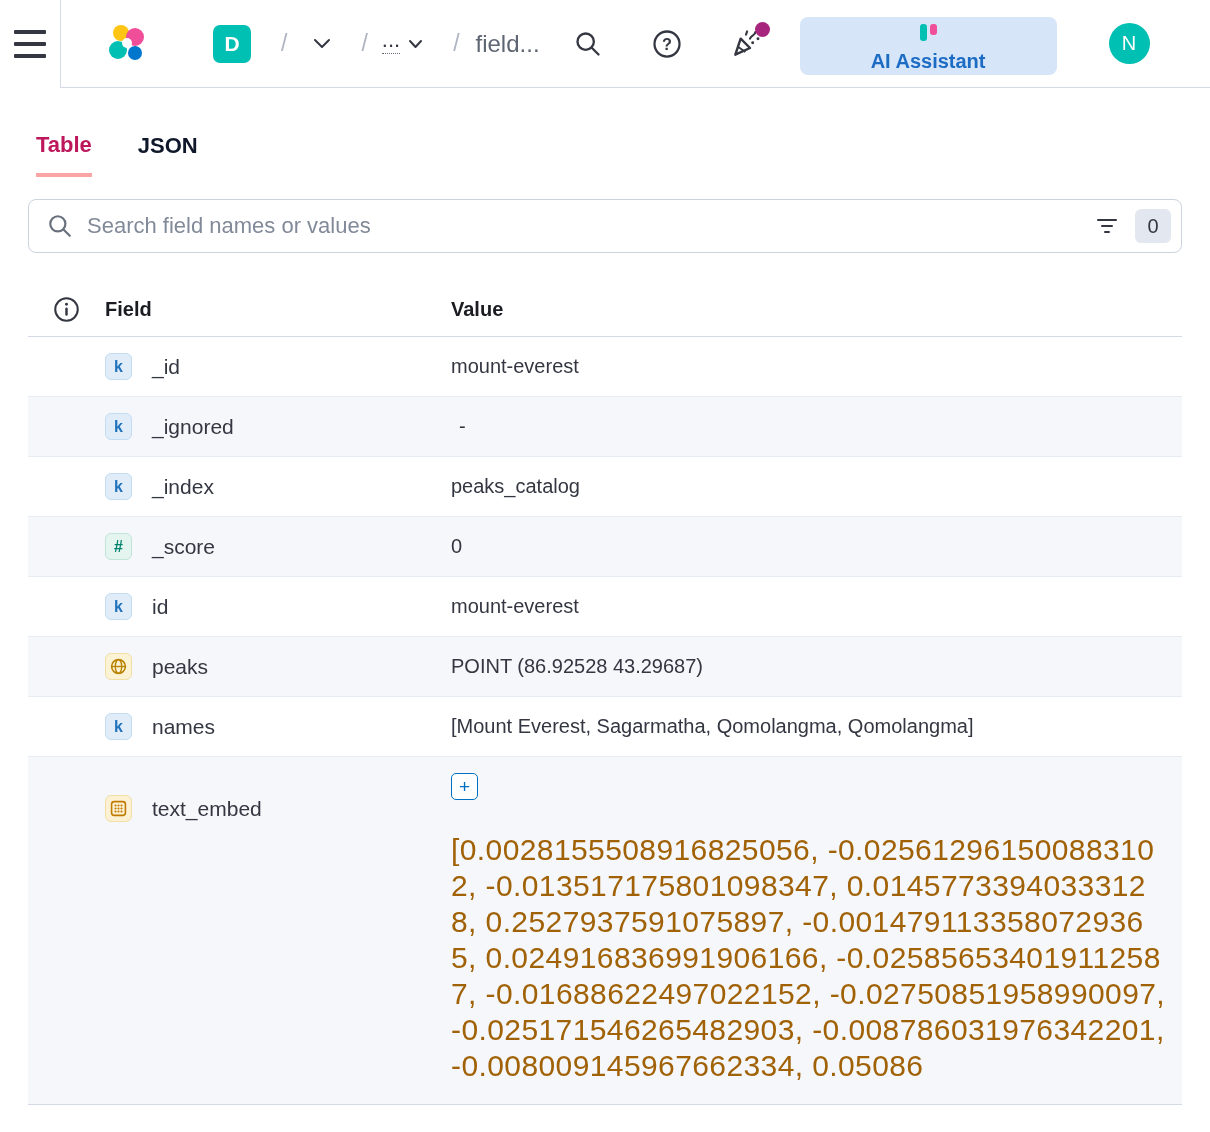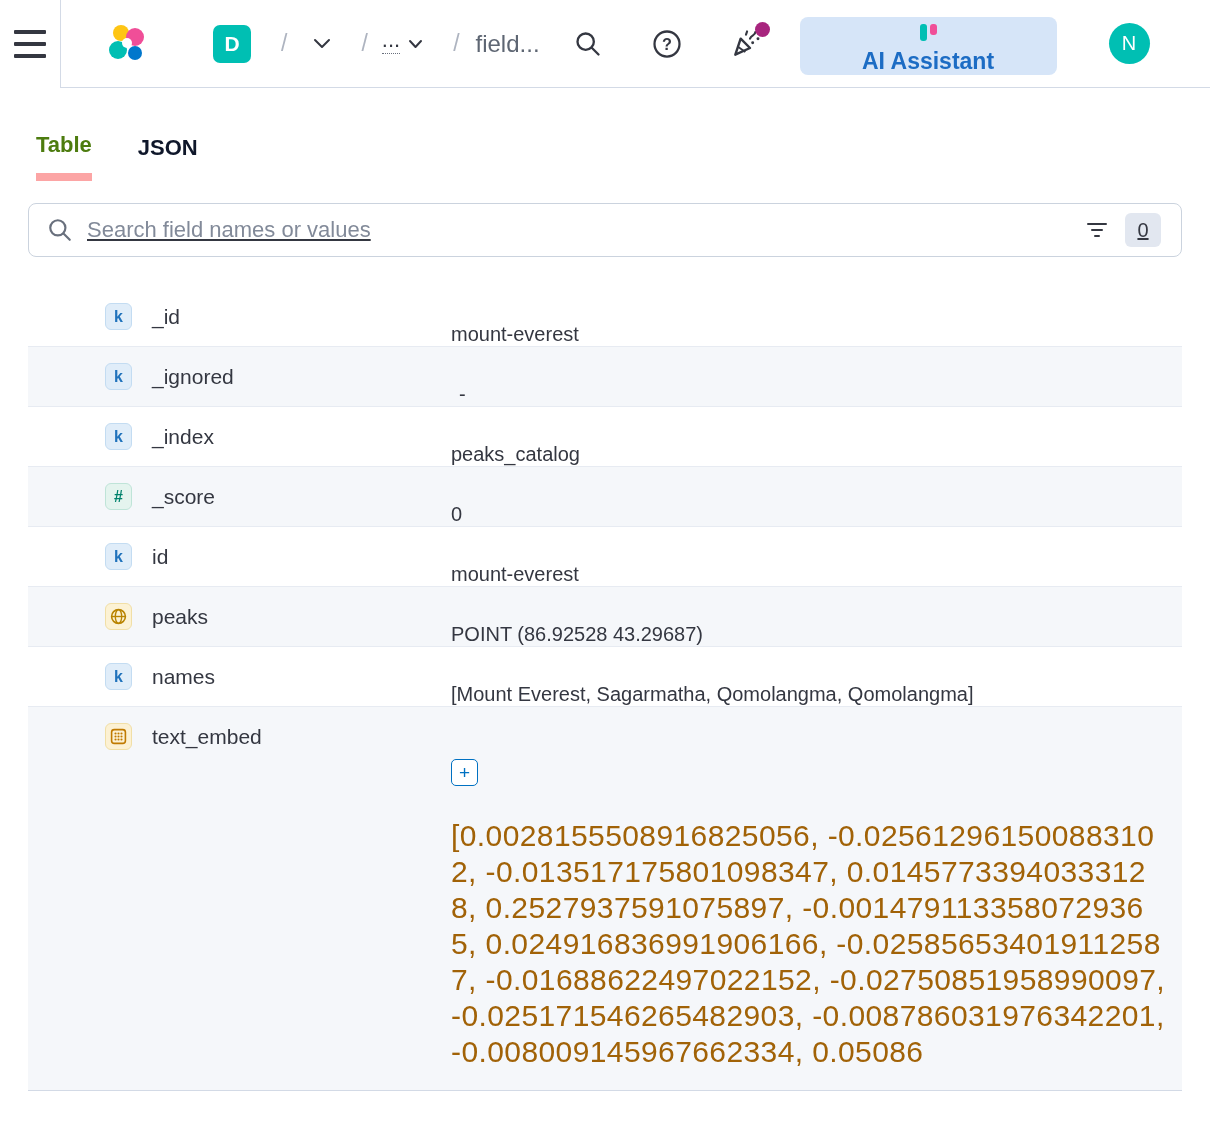--- a/index.html
+++ b/index.html
@@ -29,61 +29,61 @@
   .party-btn { margin-left:48px; }
   .notif-dot { position:absolute; top:-6px; right:-8px; width:15px; height:15px; border-radius:50%; background:#A8257E; }
 
   .ai-btn { margin-left:38px; width:257px; height:58px; margin-top:4px; border:none; border-radius:8px;
     background:#D6E5F8; color:#1C6CC4; display:flex; flex-direction:column; align-items:center; justify-content:flex-start;
     padding-top:7px; gap:6px; cursor:pointer; overflow:hidden; }
   .ai-btn .ai-logo { display:flex; align-items:flex-start; gap:3px; height:18px; }
   .ai-btn .ai-logo i { display:block; border-radius:3px; }
   .ai-btn .ai-logo .bar-teal { width:7px; height:17px; background:#00BFB3; }
   .ai-btn .ai-logo .bar-pink { width:7px; height:11px; background:#F04E98; }
-  .ai-btn .ai-label { font-size:23px; font-weight:700; line-height:26px; }
+  .ai-btn .ai-label { font-size:20px; font-weight:700; line-height:26px; }
 
   .avatar { margin-left:52px; width:41px; height:41px; border-radius:50%; background:#00BFB3; color:#fff;
     font-size:20px; font-weight:500; display:flex; align-items:center; justify-content:center; cursor:pointer; flex:none;}
 
   
   .tabs { display:flex; gap:46px; margin:44px 0 0 36px; }
   .tab { font-size:22px; font-weight:700; padding-bottom:15px; cursor:pointer; background:none; border:none; font-family:inherit; }
-  .tab.active { color:#4d7c0f; border-bottom:8px solid #fca5a5; }
+  .tab.active { color:#be185d; border-bottom:4px solid #fca5a5; }
   .tab.inactive { color:#0f172a; border-bottom:3px solid transparent; }
 
   
   .searchbar { margin:22px 28px 0 28px; height:54px; border:1px solid #CBD3DE; border-radius:8px;
-    display:flex; align-items:center; background:#fff; padding:0 20px 0 18px;text-decoration:underline; }
+    display:flex; align-items:center; background:#fff; padding:0 10px 0 18px; }
   .searchbar input { flex:1; border:none; outline:none; font-size:22px; font-family:inherit; color:#343741; margin-left:14px; background:transparent;}
   .searchbar input::placeholder { color:#828A99; }
   .filter-btn { background:none; border:none; cursor:pointer; display:flex; align-items:center; padding:6px; }
   .filter-count { margin-left:10px; min-width:36px; height:34px; background:#E2E7F0; border-radius:6px;
     display:flex; align-items:center; justify-content:center; font-size:20px; color:#343741; }
 
   
   .doc-table { margin:30px 28px 0 28px; }
   .trow { display:grid; grid-template-columns:77px 346px 1fr; align-items:center; }
   .thead { height:54px; font-weight:700; font-size:20px; color:#1A1C21; border-bottom:1px solid #D3DAE6; }
   .thead .col-icon { display:flex; justify-content:center; }
   .drow { min-height:60px; border-bottom:1px solid #E7EBF2; }
   .drow.striped { background:#F5F7FA; }
   .drow:last-child { border-bottom:1px solid #D3DAE6; }
   .col-field { display:flex; align-items:center; gap:20px; }
-  .col-value { font-size:20px; color:#343741; padding-right:20px;margin-top:36px; }
+  .col-value { font-size:20px; color:#343741; padding-right:20px; }
 
   .badge { width:27px; height:27px; border-radius:6px; display:flex; align-items:center; justify-content:center;
     font-size:16px; font-weight:700; flex:none; }
   .badge.kw  { background:#E0EDF9; color:#2173BC; border:1px solid #C3DCF2; }
   .badge.num { background:#E4F4EE; color:#00826C; border:1px solid #BFE4D8; }
   .badge.geo { background:#FCF2D4; border:1px solid #F1DFA6; }
   .badge.vec { background:#FCF1D3; border:1px solid #F1DFA6; }
   .fname { font-size:21px; color:#343741; }
 
   .vec-row { align-items:start; padding:16px 0 20px 0; }
-  .vec-row .col-field { margin-top:0; }
+  .vec-row .col-field { margin-top:22px; }
   .expand-btn { width:27px; height:27px; border:1px solid #0071C2; border-radius:5px; background:#fff;
     color:#0071C2; font-size:19px; line-height:1; display:flex; align-items:center; justify-content:center; cursor:pointer; }
   .vector-text { margin-top:32px; width:716px; font-size:30px; line-height:36px; color:#a16207;
     word-break:break-all; letter-spacing:0.4px; }
 </style>
 </head>
 <body>
 
 <header class="topbar">
   <button class="hamburger">
@@ -178,20 +178,31 @@
       <line x1="3" y1="4" x2="21" y2="4" stroke="#343741" stroke-width="2" stroke-linecap="round"></line>
       <line x1="7" y1="10" x2="17" y2="10" stroke="#343741" stroke-width="2" stroke-linecap="round"></line>
       <line x1="10" y1="16" x2="14" y2="16" stroke="#343741" stroke-width="2" stroke-linecap="round"></line>
     </svg>
   </button>
   <span class="filter-count">0</span>
 </div>
 
 <div class="doc-table">
 
+  <div class="trow thead">
+    <div class="col-icon">
+      <svg width="27" height="27" viewBox="0 0 24 24">
+        <circle cx="12" cy="12" r="10" fill="none" stroke="#343741" stroke-width="1.8"></circle>
+        <circle cx="12" cy="7.4" r="1.3" fill="#343741"></circle>
+        <rect x="10.9" y="10.2" width="2.2" height="7.3" rx="1.1" fill="#343741"></rect>
+      </svg>
+    </div>
+    <div>Field</div>
+    <div>Value</div>
+  </div>
 
   <div class="trow drow">
     <div class="col-icon"></div>
     <div class="col-field">
       <span class="badge kw">k</span>
       <span class="fname">_id</span>
     </div>
     <div class="col-value">mount-everest</div>
   </div>
 

